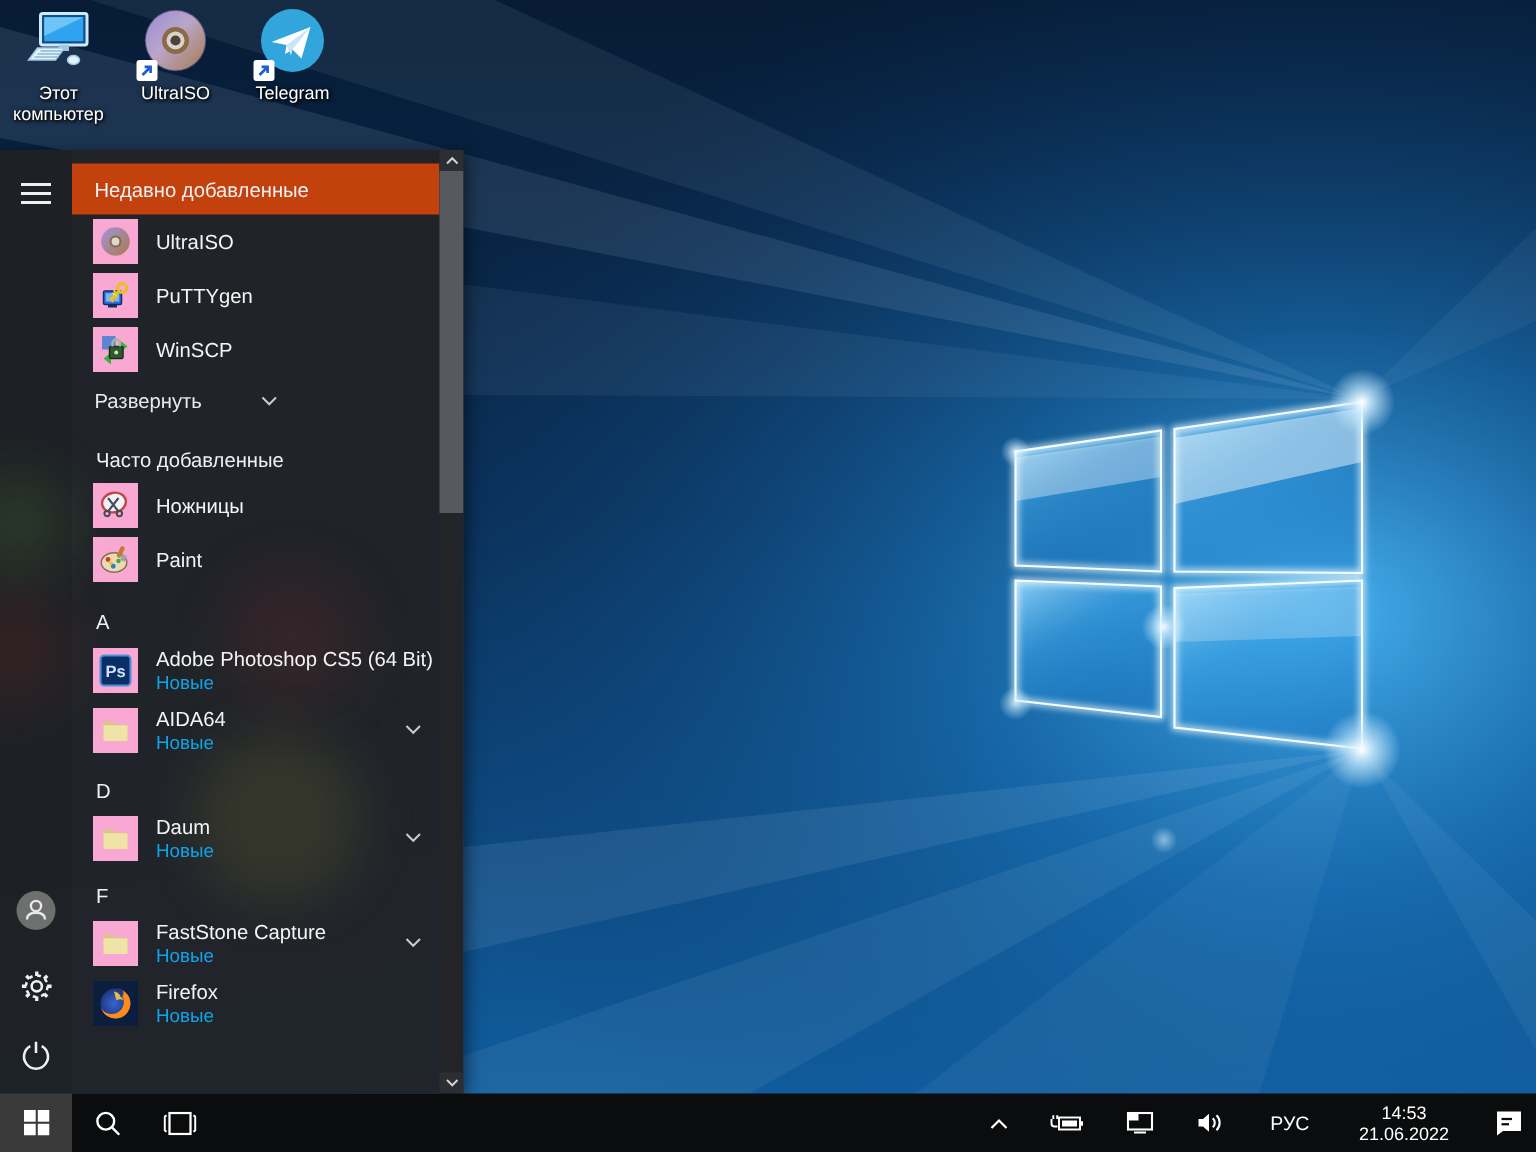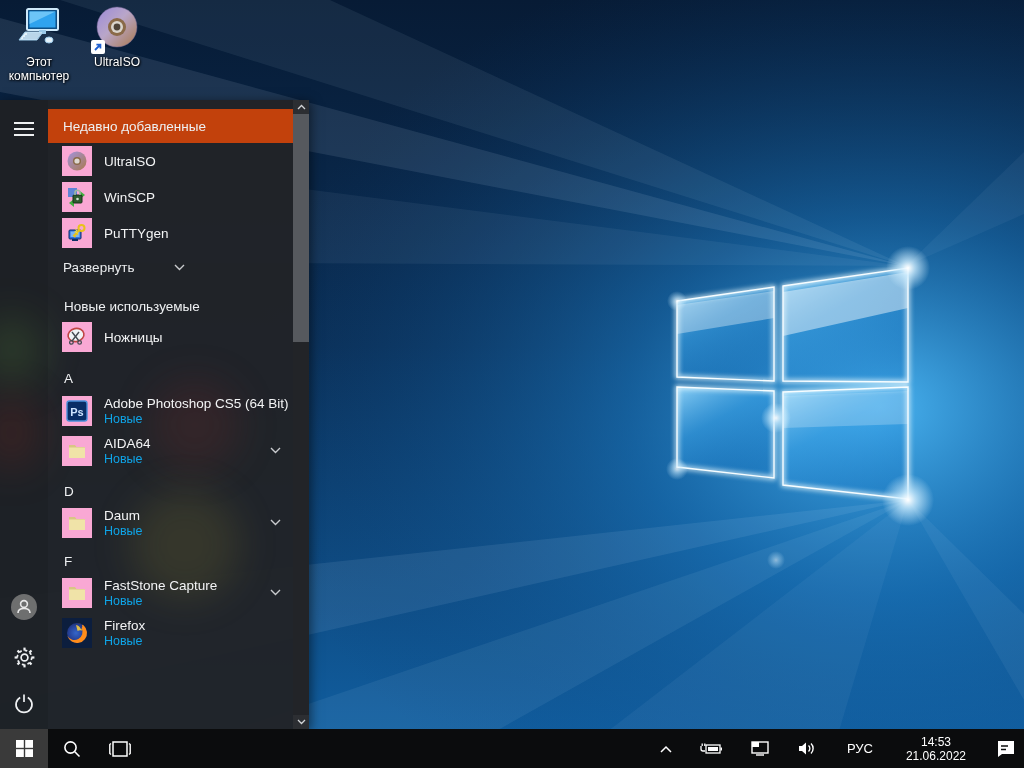--- a/index.html
+++ b/index.html
@@ -174,20 +174,35 @@
       </svg>
       <span class="shortcut-badge">
         <svg width="10" height="10" viewBox="0 0 10 10">
             <path d="M2 8 L7 3 M3.4 2.6 L7.4 2.6 L7.4 6.6" stroke="#1e5fd0" stroke-width="1.8" fill="none"></path>
           </svg>
       </span>
     </div>
     <div class="lbl">UltraISO</div>
   </div>
 
+  <div class="desk-icon">
+    <div class="ic">
+      <svg width="48" height="48" viewBox="0 0 48 48">
+        <circle cx="24" cy="23" r="21" fill="#32a6dc"></circle>
+        <polygon points="10,24 36,14 30,35 24,29 19,32 20,26" fill="#ffffff"></polygon>
+        <polygon points="20,26 36,14 24,29 23,33" fill="#c9e6f5"></polygon>
+      </svg>
+      <span class="shortcut-badge">
+        <svg width="10" height="10" viewBox="0 0 10 10">
+            <path d="M2 8 L7 3 M3.4 2.6 L7.4 2.6 L7.4 6.6" stroke="#1e5fd0" stroke-width="1.8" fill="none"></path>
+          </svg>
+      </span>
+    </div>
+    <div class="lbl">Telegram</div>
+  </div>
 </div>
 
 <div class="start-menu">
 
   <div class="menu-blob" style="left:-18px;top:215px;width:60px;height:70px;background:rgba(90,140,60,.35);"></div>
   <div class="menu-blob" style="left:-16px;top:295px;width:55px;height:75px;background:rgba(150,40,35,.32);"></div>
   <div class="menu-blob" style="left:150px;top:280px;width:90px;height:90px;background:rgba(120,40,40,.22);"></div>
   <div class="menu-blob" style="left:130px;top:390px;width:110px;height:110px;background:rgba(150,140,50,.18);"></div>
 
   <div class="rail">
@@ -254,79 +269,95 @@
         </svg>
       </span>
       <span class="row-text">
           <span class="row-label">UltraISO</span>
         </span>
     </div>
 
     <div class="app-row h36">
       <span class="tile blue">
         <svg width="22" height="22" viewBox="0 0 22 22">
+          <rect x="3" y="8" width="12" height="9" rx="1" fill="#2d6ee0" stroke="#0d2f66"></rect>
+          <rect x="4.5" y="9.5" width="9" height="5.5" fill="#7db5f2"></rect>
+          <rect x="6" y="17" width="6" height="2" fill="#0d2f66"></rect>
+          <circle cx="15.5" cy="6" r="3" fill="none" stroke="#e8c21a" stroke-width="2"></circle>
+          <path d="M13.5 8 L8 13.5 l1.6 1.6 M10.2 11.3 l1.5 1.5" stroke="#e8c21a" stroke-width="2" fill="none"></path>
+          <polygon points="9,6 12,9 10,9 12.5,12 8,9.5 10,9" fill="#f5e23a"></polygon>
+        </svg>
+      </span>
+      <span class="row-text">
+          <span class="row-label">PuTTYgen</span>
+        </span>
+    </div>
+
+    <div class="app-row h36">
+      <span class="tile blue">
+        <svg width="22" height="22" viewBox="0 0 22 22">
           <rect x="2" y="2" width="9" height="9" fill="#4d7fd6" opacity="0.9"></rect>
           <polygon points="3,17 8,13 8,21" fill="#3fae3f"></polygon>
           <polygon points="19,9 14,5 14,13" fill="#3fae3f"></polygon>
           <rect x="7" y="9" width="9" height="8" rx="1" fill="#2e5b2e" stroke="#163016"></rect>
           <path d="M9 9 v-2.2 a2.5 2.5 0 0 1 5 0 V9" fill="none" stroke="#9fb8a0" stroke-width="1.6"></path>
           <circle cx="11.5" cy="13" r="1.3" fill="#cfe0cf"></circle>
         </svg>
       </span>
       <span class="row-text">
           <span class="row-label">WinSCP</span>
         </span>
     </div>
 
-    <div class="app-row h36">
-      <span class="tile blue">
-        <svg width="22" height="22" viewBox="0 0 22 22">
-          <rect x="3" y="8" width="12" height="9" rx="1" fill="#2d6ee0" stroke="#0d2f66"></rect>
-          <rect x="4.5" y="9.5" width="9" height="5.5" fill="#7db5f2"></rect>
-          <rect x="6" y="17" width="6" height="2" fill="#0d2f66"></rect>
-          <circle cx="15.5" cy="6" r="3" fill="none" stroke="#e8c21a" stroke-width="2"></circle>
-          <path d="M13.5 8 L8 13.5 l1.6 1.6 M10.2 11.3 l1.5 1.5" stroke="#e8c21a" stroke-width="2" fill="none"></path>
-          <polygon points="9,6 12,9 10,9 12.5,12 8,9.5 10,9" fill="#f5e23a"></polygon>
-        </svg>
-      </span>
-      <span class="row-text">
-          <span class="row-label">PuTTYgen</span>
-        </span>
-    </div>
-
     <div class="app-row h32 expand-row">
       <span class="row-label">Развернуть</span>
       <svg width="11" height="7" viewBox="0 0 11 7">
         <polyline points="1,1 5.5,5.5 10,1" fill="none" stroke="#c9cbce" stroke-width="1.4"></polyline>
       </svg>
     </div>
 
     <div class="spacer10"></div>
 
     <div class="sec-hdr h26">
-      <span>Новые используемые</span>
+      <span>Часто добавленные</span>
     </div>
 
     <div class="app-row h36">
       <span class="tile blue">
         <svg width="22" height="22" viewBox="0 0 22 22">
           <ellipse cx="10" cy="9" rx="8" ry="6.5" fill="#f0f3f6" stroke="#c04545" stroke-width="1.6" transform="rotate(-12 10 9)"></ellipse>
           <g stroke="#444b52" stroke-width="1.4" fill="none">
             <line x1="6" y1="6" x2="13" y2="15"></line>
               <line x1="13" y1="6" x2="6" y2="15"></line>
           </g>
           <circle cx="5.4" cy="16.4" r="1.8" fill="none" stroke="#444b52" stroke-width="1.3"></circle>
           <circle cx="13.6" cy="16.4" r="1.8" fill="none" stroke="#444b52" stroke-width="1.3"></circle>
         </svg>
       </span>
       <span class="row-text">
           <span class="row-label">Ножницы</span>
         </span>
     </div>
 
+    <div class="app-row h36">
+      <span class="tile blue">
+        <svg width="22" height="22" viewBox="0 0 22 22">
+          <ellipse cx="10" cy="13" rx="8.5" ry="6.5" fill="#e9dcb4" stroke="#8a6f52" stroke-width="1"></ellipse>
+          <circle cx="6" cy="11" r="1.6" fill="#d23b2f"></circle>
+            <circle cx="9.5" cy="15.5" r="1.6" fill="#2f7bd2"></circle>
+          <circle cx="13" cy="12" r="1.5" fill="#3fae3f"></circle>
+            <circle cx="8" cy="13.5" r="1.2" fill="#e8c21a"></circle>
+          <rect x="13" y="2" width="3" height="8" rx="1.2" transform="rotate(25 14.5 6)" fill="#c07a3a"></rect>
+          <rect x="14.8" y="8" width="3" height="4" transform="rotate(25 16.3 10)" fill="#9aa3ab"></rect>
+        </svg>
+      </span>
+      <span class="row-text">
+          <span class="row-label">Paint</span>
+        </span>
+    </div>
 
     <div class="spacer10"></div>
 
     <div class="sec-hdr h26">
       <span>A</span>
     </div>
 
     <div class="app-row h40">
       <span class="tile blue">
         <svg width="24" height="24" viewBox="0 0 24 24">

